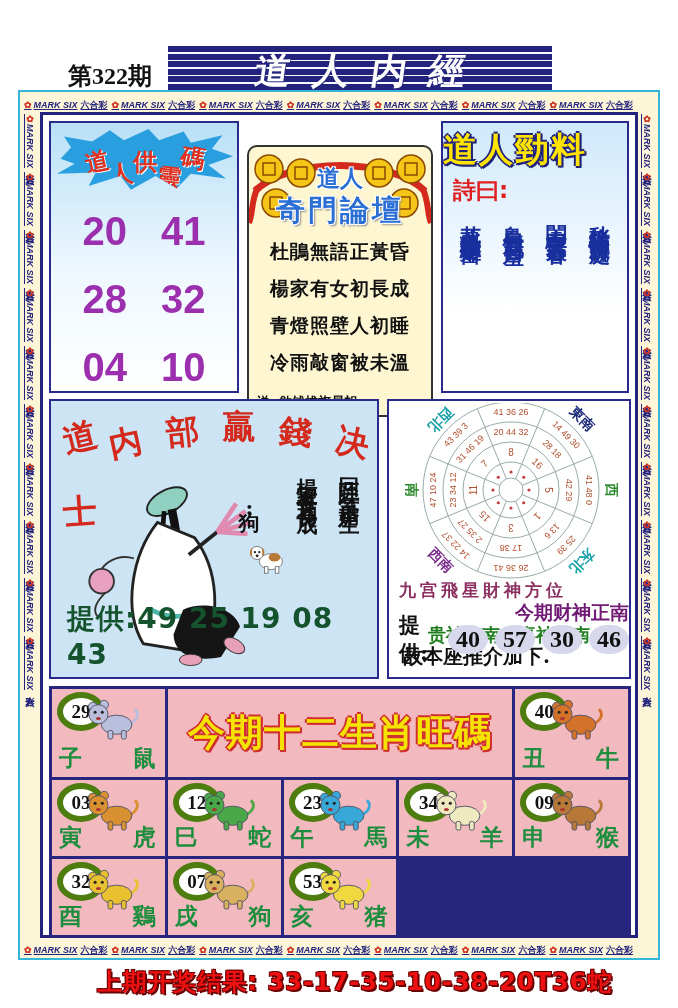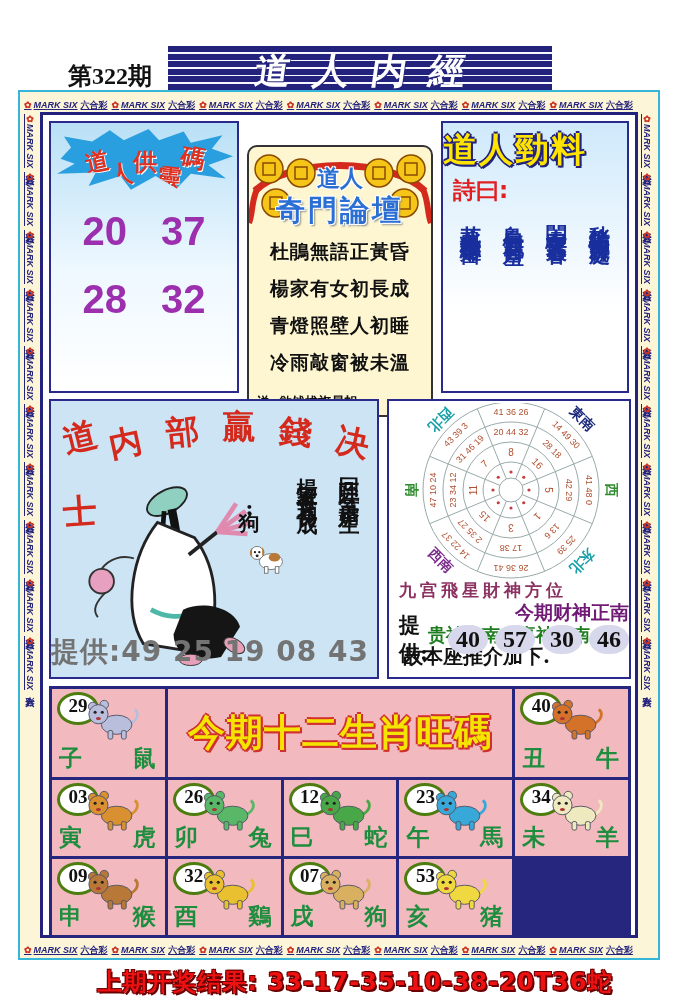--- a/index.html
+++ b/index.html
@@ -80,21 +80,21 @@
   .ds-side i:nth-child(2){transform:rotate(-4deg);margin-top:28px;}
   .ds-arc{position:absolute;left:58px;right:8px;top:4px;display:flex;justify-content:space-between;}
   .ds-arc i{font-style:normal;color:#d42a1e;font:bold 33px "DejaVu Serif",serif;}
   .ds-figure{position:absolute;left:26px;top:66px;}
   .ds-dog{position:absolute;left:196px;top:140px;}
   .ds-hint{position:absolute;left:184px;top:94px;color:#111;font:bold 21px "DejaVu Serif",serif;}
   .ds-verse-inner{position:absolute;right:56px;top:60px;color:#111;
                   font:bold 21px "DejaVu Serif",serif;letter-spacing:6px;}
   .ds-verse-outer{position:absolute;right:14px;top:60px;color:#111;
                   font:bold 21px "DejaVu Serif",serif;letter-spacing:6px;}
-  .ds-provide{position:absolute;left:0;bottom:6px;color:#737373;
+  .ds-provide{position:absolute;left:16px;bottom:6px;color:#14532d;
               font:bold 28px "DejaVu Sans",sans-serif;letter-spacing:1px;}
 
   
   .p-wheel{left:344px;top:284px;width:244px;height:280px;border:2px solid #2a2a8c;background:#fff;}
   .wheel-svg{position:absolute;left:6px;top:2px;}
   .fw-caption{position:absolute;top:178px;left:10px;color:#8b3060;
               font:bold 17px "DejaVu Serif",serif;letter-spacing:4px;}
   .fw-line1{position:absolute;top:199px;left:0;width:100%;text-align:right;color:#701a75;
             font:bold 19px "DejaVu Sans",sans-serif;}
   .fw-line2{position:absolute;top:222px;left:0;width:100%;text-align:center;color:#1e7d1e;
@@ -108,21 +108,21 @@
 
   
   .zodiac{position:absolute;left:6px;top:571px;width:582px;height:252px;box-sizing:border-box;
           border:3px solid #26267e;display:grid;grid-template-columns:repeat(5,1fr);
           grid-template-rows:88px 1fr 1fr;background:#26267e;grid-gap:3px;}
   .z-cell{position:relative;background:#f2b9be;}
   .z-title{background:#f2b9be;grid-column:2 / span 3;display:flex;align-items:center;justify-content:center;}
   .z-title span{color:#f5e400;font:bold 37px "DejaVu Sans",sans-serif;letter-spacing:1px;
         text-shadow:-2px 0 0 #d03030,2px 0 0 #d03030,0 -2px 0 #d03030,0 2px 0 #d03030,2px 2px 0 #d03030;}
   .z-badge{position:absolute;top:3px;left:5px;width:36px;height:27px;background:#fff;
-           border:3px solid #4d7c0f;border-radius:50%;display:flex;align-items:flex-start;justify-content:center;}
+           border:6px solid #4d7c0f;border-radius:50%;display:flex;align-items:center;justify-content:center;}
   .z-badge span{color:#111;font:bold 19px "Liberation Serif",serif;}
   .z-animal{position:absolute;left:50%;top:8px;transform:translateX(-42%);}
   .z-branch{position:absolute;left:7px;bottom:3px;color:#1e8e3e;font:bold 23px "DejaVu Serif",serif;}
   .z-name{position:absolute;right:9px;bottom:3px;color:#1e8e3e;font:bold 23px "DejaVu Serif",serif;}
 
   
   .result{position:absolute;left:16px;top:966px;width:100%;text-align:center;color:#ee1111;
           font:bold 24px "DejaVu Sans",sans-serif;letter-spacing:1px;
           text-shadow:2px 2px 0 #6a0000,-1px -1px 0 #6a0000,1px -1px 0 #6a0000,-1px 1px 0 #6a0000;}
 </style>
@@ -144,25 +144,29 @@
 
     <div class="inner">
 
       <div class="panel p-numbers">
         <div class="starburst">
             <b><i style="font-style: normal; display: inline-block; transform: translateY(2px) rotate(-12deg);">道</i><i style="font-style: normal; display: inline-block; transform: translateY(14px) rotate(-6deg);">人</i><i style="font-style: normal; display: inline-block; transform: translateY(2px) rotate(0deg);">供</i><i style="font-style: normal; display: inline-block; transform: translateY(18px) rotate(6deg);">靈</i><i style="font-style: normal; display: inline-block; transform: translateY(-2px) rotate(12deg);">碼</i></b>
           </div>
         <div class="pairs">
             <div class="pair-row">
               <span>20</span>
-              <span>37</span>
+              <span>41</span>
             </div>
             <div class="pair-row">
               <span>28</span>
               <span>32</span>
+            </div>
+            <div class="pair-row">
+              <span>04</span>
+              <span>10</span>
             </div>
           </div>
       </div>
 
       <div class="panel p-forum">
         <svg class="forum-decor" width="182" height="82" viewBox="0 0 182 82">
           <path d="M6,44 C40,10 142,10 176,44" stroke="#d42a1e" stroke-width="7" fill="none"></path>
           <path d="M8,42 C2,56 4,66 0,76" stroke="#d42a1e" stroke-width="6" fill="none"></path>
           <path d="M174,42 C180,56 178,66 182,76" stroke="#d42a1e" stroke-width="6" fill="none"></path>
           <g stroke="#8a4a00" stroke-width="1.5">
@@ -377,39 +381,20 @@
     <circle cx="14" cy="18" r="10" fill="#d89030" stroke="#556"></circle>
     <circle cx="10.5" cy="16" r="1.6" fill="#222"></circle>
               <circle cx="18" cy="16" r="1.6" fill="#222"></circle>
     <ellipse cx="14" cy="22.5" rx="2.6" ry="1.6" fill="#a33"></ellipse>
             </svg>
             <span class="z-branch">寅</span>
             <span class="z-name">虎</span>
           </div>
           <div class="z-cell">
             <div class="z-badge">
-              <span>26</span>
-            </div>
-            <svg class="z-animal" width="60" height="44" viewBox="0 0 58 46">
-    <path d="M47,28 C55,24 57,17 52,13" stroke="#58b868" stroke-width="3" fill="none"></path>
-    <ellipse cx="33" cy="29" rx="16" ry="10" fill="#58b868" stroke="#556"></ellipse>
-    <rect x="24" y="35" width="5" height="9" rx="2" fill="#58b868" stroke="#556"></rect>
-    <rect x="38" y="35" width="5" height="9" rx="2" fill="#58b868" stroke="#556"></rect>
-    <circle cx="8" cy="10" r="4.5" fill="#58b868" stroke="#556"></circle>
-    <circle cx="20" cy="8" r="4.5" fill="#58b868" stroke="#556"></circle>
-    <circle cx="14" cy="18" r="10" fill="#58b868" stroke="#556"></circle>
-    <circle cx="10.5" cy="16" r="1.6" fill="#222"></circle>
-              <circle cx="18" cy="16" r="1.6" fill="#222"></circle>
-    <ellipse cx="14" cy="22.5" rx="2.6" ry="1.6" fill="#a33"></ellipse>
-            </svg>
-            <span class="z-branch">卯</span>
-            <span class="z-name">兔</span>
-          </div>
-          <div class="z-cell">
-            <div class="z-badge">
               <span>12</span>
             </div>
             <svg class="z-animal" width="60" height="44" viewBox="0 0 58 46">
     <path d="M47,28 C55,24 57,17 52,13" stroke="#48a848" stroke-width="3" fill="none"></path>
     <ellipse cx="33" cy="29" rx="16" ry="10" fill="#48a848" stroke="#556"></ellipse>
     <rect x="24" y="35" width="5" height="9" rx="2" fill="#48a848" stroke="#556"></rect>
     <rect x="38" y="35" width="5" height="9" rx="2" fill="#48a848" stroke="#556"></rect>
     <circle cx="8" cy="10" r="4.5" fill="#48a848" stroke="#556"></circle>
     <circle cx="20" cy="8" r="4.5" fill="#48a848" stroke="#556"></circle>
     <circle cx="14" cy="18" r="10" fill="#48a848" stroke="#556"></circle>

